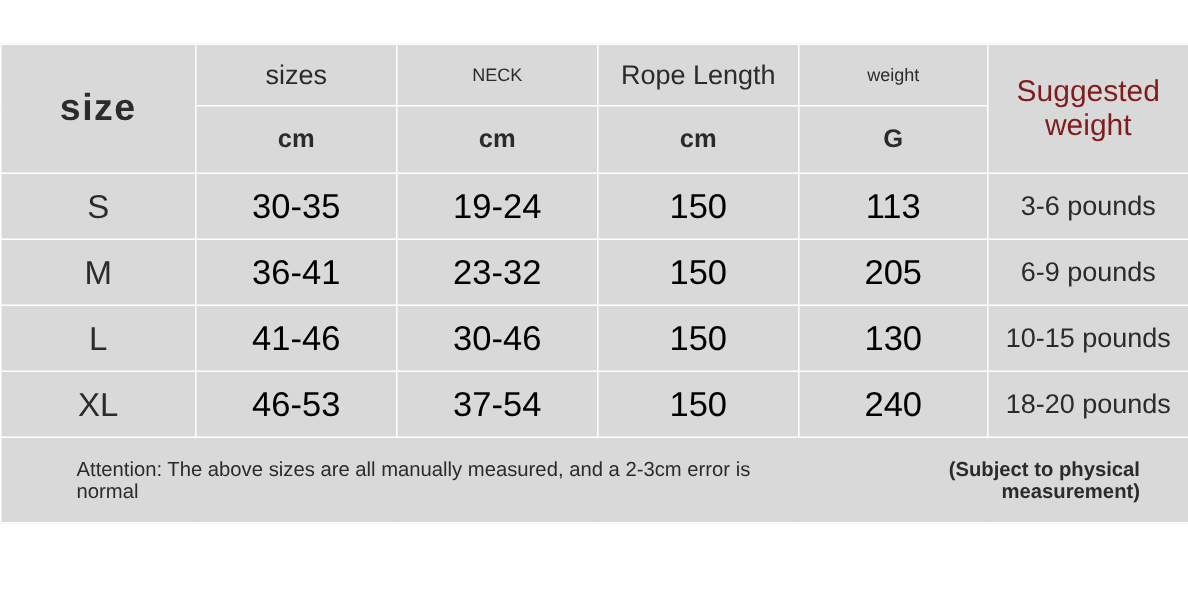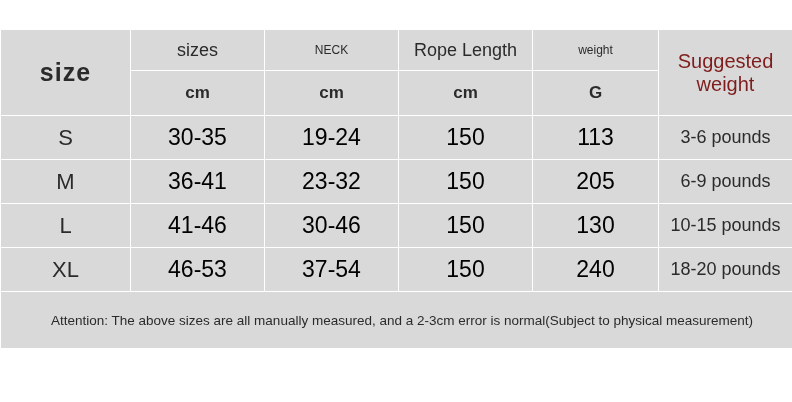--- a/index.html
+++ b/index.html
@@ -91,21 +91,21 @@
   }
   .note-inner {
     display: flex;
     align-items: center;
     justify-content: flex-start;
     padding: 0 18px 0 50px;
     font-size: 13.5px;
     color: #2b2b2b;
   }
   .note-left { text-align: left; }
-  .note-right { text-align: right; padding-right: 14px; }
+  .note-right { text-align: right; padding-right: 14px; font-weight: bold; }
 </style>
 </head>
 <body>
 
 <div class="page">
   <div class="table-wrap">
     <table class="size-table">
       <colgroup>
         <col class="c-size">
         <col class="c-bust">

